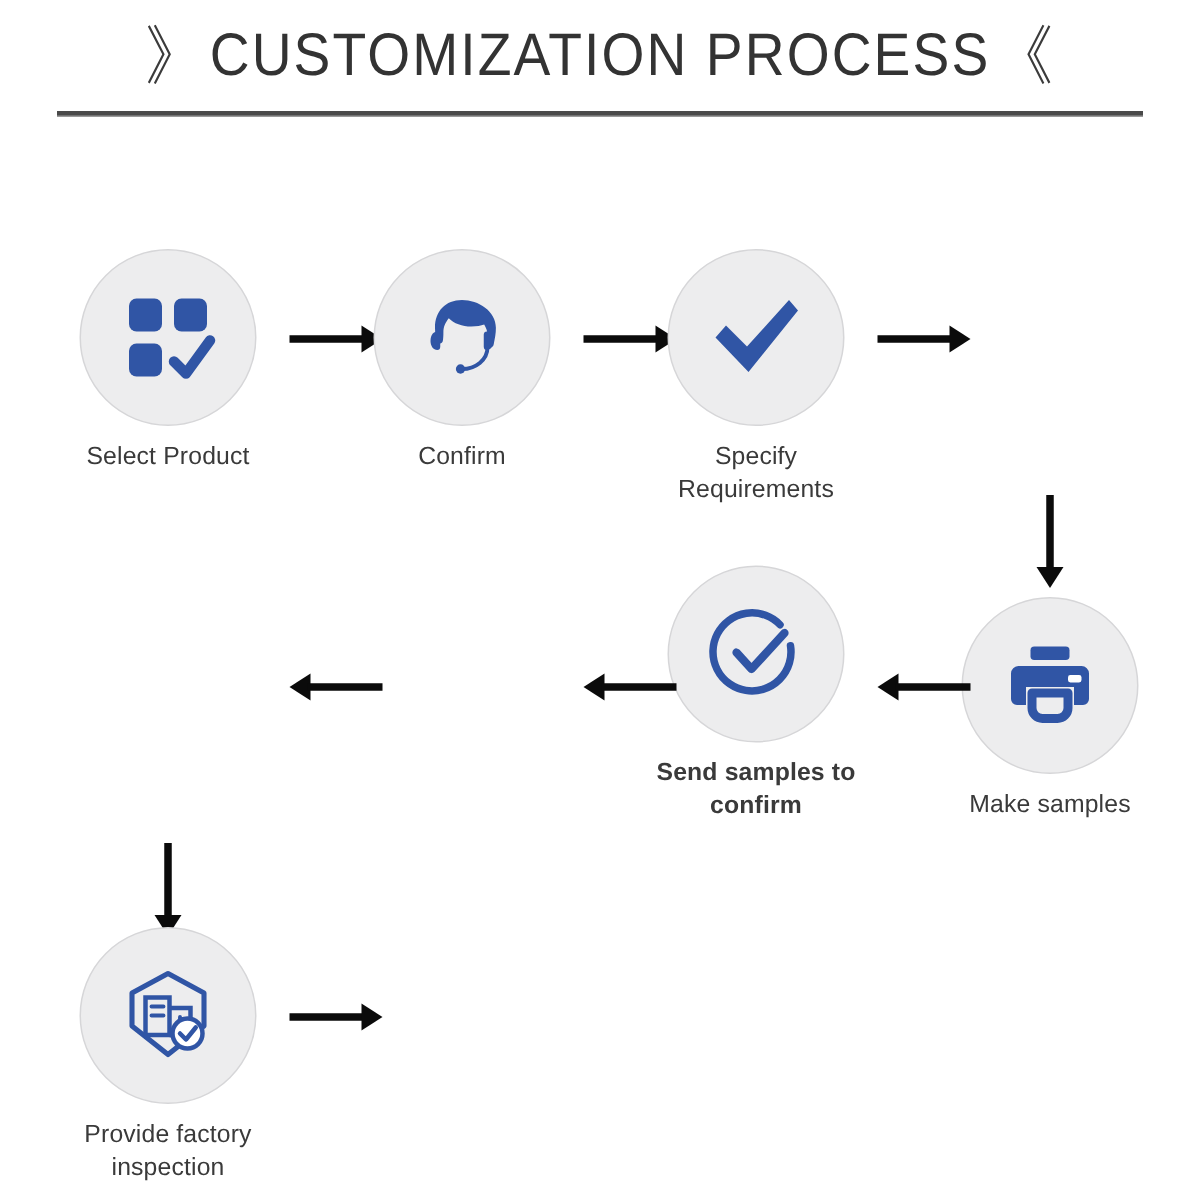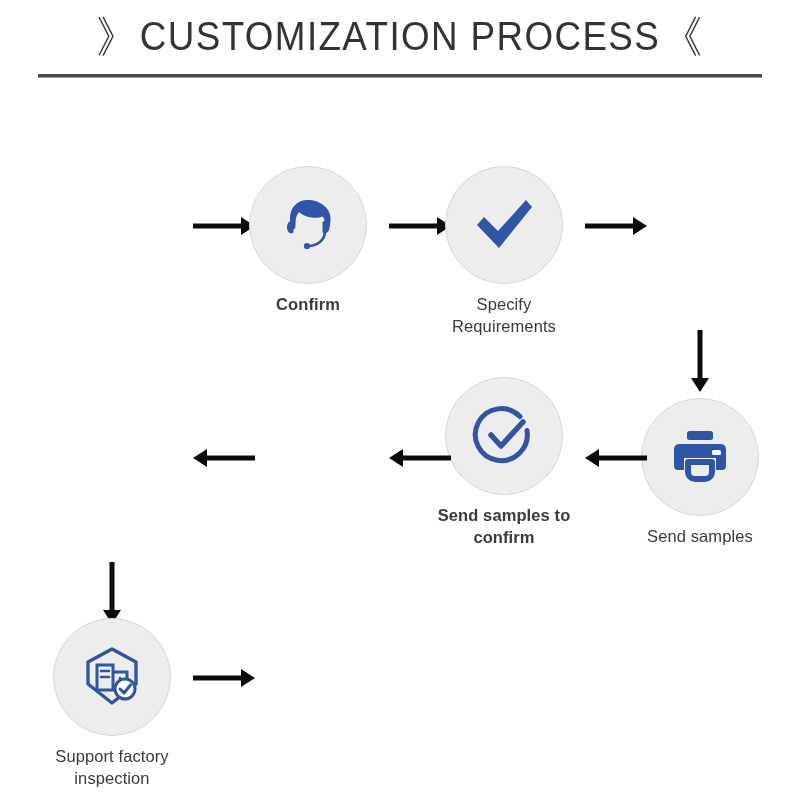--- a/index.html
+++ b/index.html
@@ -143,27 +143,40 @@
 </head>
 <body>
 
 <div class="title-block">
   <div class="title-text"><span class="title-chev left">》</span><span>CUSTOMIZATION PROCESS</span><span class="title-chev right">《</span></div>
   <div class="title-rule"></div>
 </div>
 
 <div class="flow">
 
+  <div class="node" style="left:32px; top:166px;">
+    <div class="circle">
+      <span>
+        <svg width="64" height="64" viewBox="0 0 64 64">
+          <rect x="6" y="6" width="22" height="22" rx="5" fill="#3055a5"></rect>
+          <rect x="36" y="6" width="22" height="22" rx="5" fill="#3055a5"></rect>
+          <rect x="6" y="36" width="22" height="22" rx="5" fill="#3055a5"></rect>
+          <path d="M36 48 L44 56 L60 34" fill="none" stroke="#3055a5" stroke-width="7" stroke-linecap="round" stroke-linejoin="round"></path>
+        </svg>
+      </span>
+    </div>
+    <div class="node-label">Select Product</div>
+  </div>
 
   <div class="arrow-h right" style="left:193px; top:206px; width:62px; height:40px;">
     <div class="shaft" style="width:50px;"></div>
       <div class="head"></div>
   </div>
 
-  <div class="node" style="left:228px; top:166px;font-weight:bold;">
+  <div class="node" style="left:228px; top:166px;">
     <div class="circle">
       <span>
         <svg width="64" height="64" viewBox="0 0 64 64">
           <path d="M32 7c-11 0-18 7.5-18 18.5 0 4 .6 7 1.6 9.2 .8 1.8 3.2 1.6 3.6-.3 .3-1.6 .4-3.6 .4-5.9 0-4 1.4-6.6 3.6-9.4 3.2 3.4 9 5.6 15 5.6 3.6 0 6.4-.5 8.6-1.3 1.4 2.4 2.2 4.6 2.2 7.4 0 2.4 .1 4.4 .4 6 .4 1.9 2.8 2.1 3.6 .3C54 32.5 54.6 29.5 54.6 25.5 54.6 14.5 43 7 32 7z" fill="#3055a5"></path>
           <path d="M15.5 28c-2.6 0-4.5 2.6-4.5 6.2s1.9 6.2 4.5 6.2c1.2 0 2-.8 2-2.2V30.2c0-1.4-.8-2.2-2-2.2z" fill="#3055a5"></path>
           <path d="M48.5 28c2.6 0 4.5 2.6 4.5 6.2s-1.9 6.2-4.5 6.2c-1.2 0-2-.8-2-2.2V30.2c0-1.4 .8-2.2 2-2.2z" fill="#3055a5"></path>
           <path d="M49 38.5c0 8.5-8 14.5-17 14.5" fill="none" stroke="#3055a5" stroke-width="2.6" stroke-linecap="round"></path>
           <circle cx="31" cy="53" r="3.1" fill="#3055a5"></circle>
         </svg>
       </span>
@@ -202,21 +215,21 @@
     <div class="circle">
       <span>
         <svg width="64" height="58" viewBox="0 0 64 58">
           <rect x="19" y="3" width="26" height="9" rx="2.5" fill="#3055a5"></rect>
           <path d="M11 16h42a5 5 0 0 1 5 5v17a4 4 0 0 1-4 4h-6V30H16v12h-6a4 4 0 0 1-4-4V21a5 5 0 0 1 5-5z" fill="#3055a5"></path>
           <rect x="44" y="22" width="9" height="5" rx="1.6" fill="#ffffff"></rect>
           <path d="M20 34h24v10a7 7 0 0 1-7 7H27a7 7 0 0 1-7-7V34z" fill="none" stroke="#3055a5" stroke-width="6" stroke-linejoin="round"></path>
         </svg>
       </span>
     </div>
-    <div class="node-label">Send samples</div>
+    <div class="node-label">Make samples</div>
   </div>
 
   <div class="arrow-h left" style="left:585px; top:438px; width:62px; height:40px;">
     <div class="head"></div>
       <div class="shaft" style="left:12px; width:50px;"></div>
   </div>
 
   <div class="node" style="left:424px; top:377px;font-weight:bold;">
     <div class="circle">
       <span>
@@ -253,21 +266,21 @@
           <path d="M32 4 L56 17 L56 39 L32 58 L8 39 L8 17 Z" fill="none" stroke="#3055a5" stroke-width="3.4" stroke-linejoin="round"></path>
           <path d="M17 20 L33 20 L33 45 L17 45 Z" fill="none" stroke="#3055a5" stroke-width="3"></path>
           <path d="M33 27 L47 27 L47 45 L33 45" fill="none" stroke="#3055a5" stroke-width="3"></path>
           <path d="M21 26 L29 26 M21 32 L29 32" fill="none" stroke="#3055a5" stroke-width="2.6" stroke-linecap="round"></path>
           <path d="M40 33 L40 39" fill="none" stroke="#3055a5" stroke-width="2.6" stroke-linecap="round"></path>
           <circle cx="45" cy="44" r="10" fill="#ffffff" stroke="#3055a5" stroke-width="3"></circle>
           <path d="M40 44 L44 48 L50.5 40" fill="none" stroke="#3055a5" stroke-width="3" stroke-linecap="round" stroke-linejoin="round"></path>
         </svg>
       </span>
     </div>
-    <div class="node-label">Support factory
+    <div class="node-label">Provide factory
 inspection</div>
   </div>
 
   <div class="arrow-h right" style="left:193px; top:658px; width:62px; height:40px;">
     <div class="shaft" style="width:50px;"></div>
       <div class="head"></div>
   </div>
 
 
 </div>

